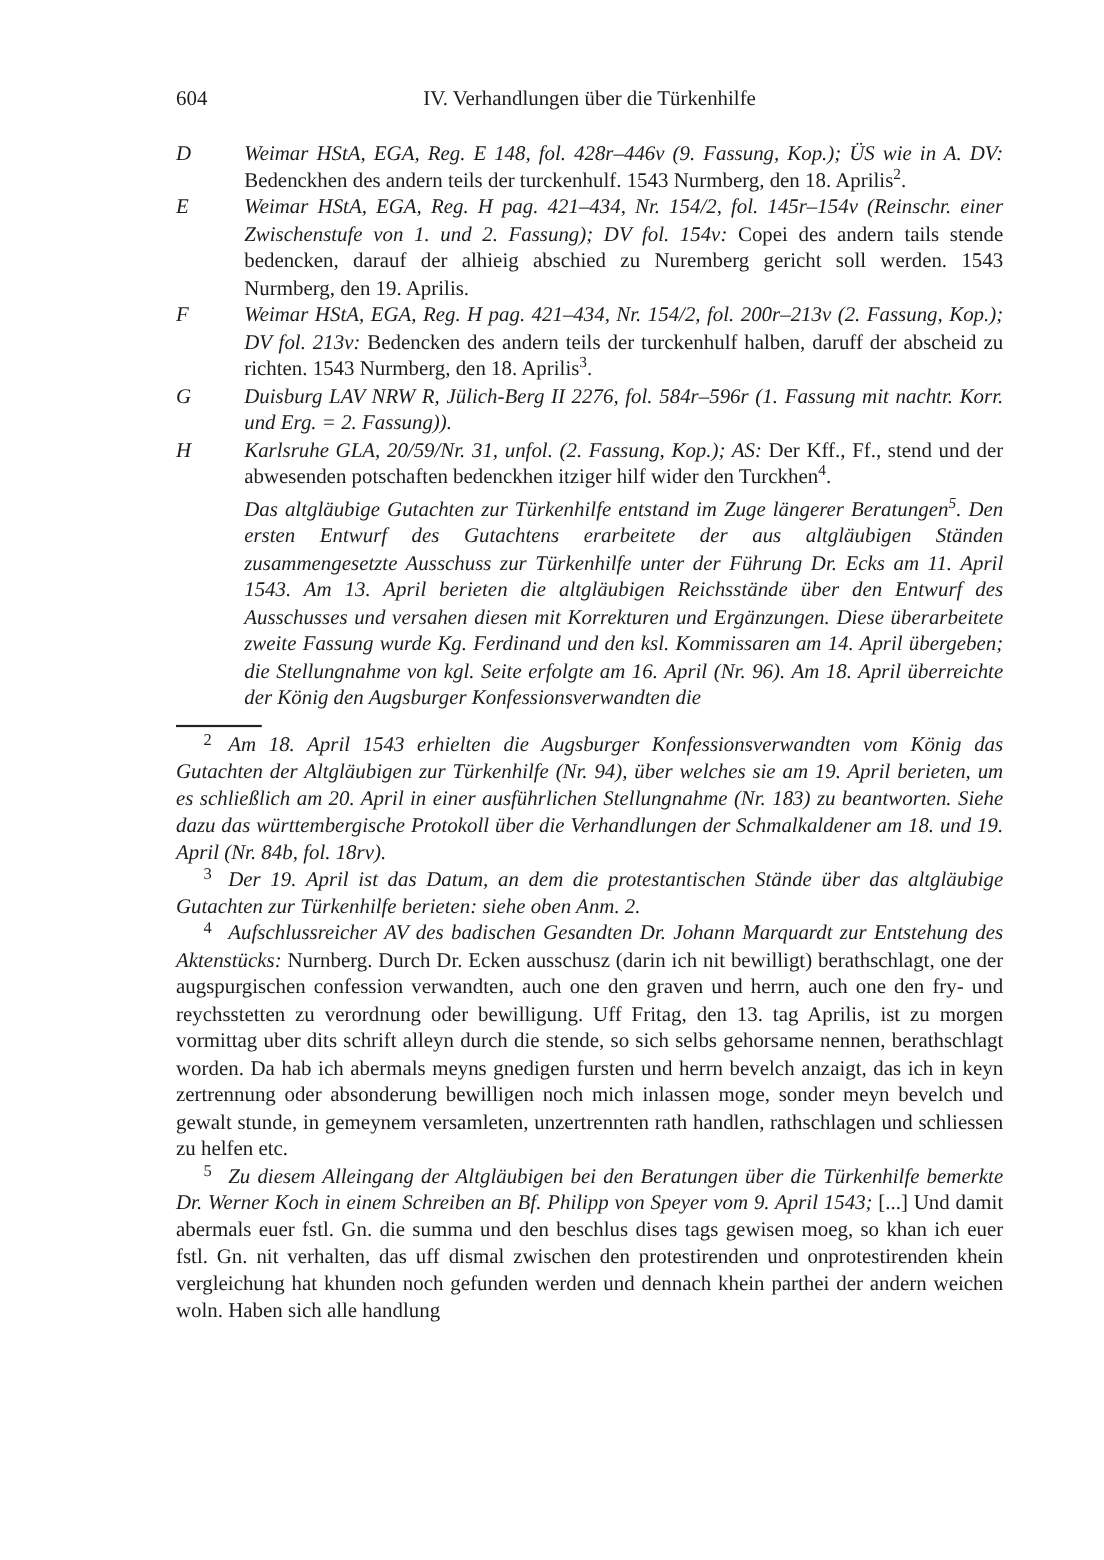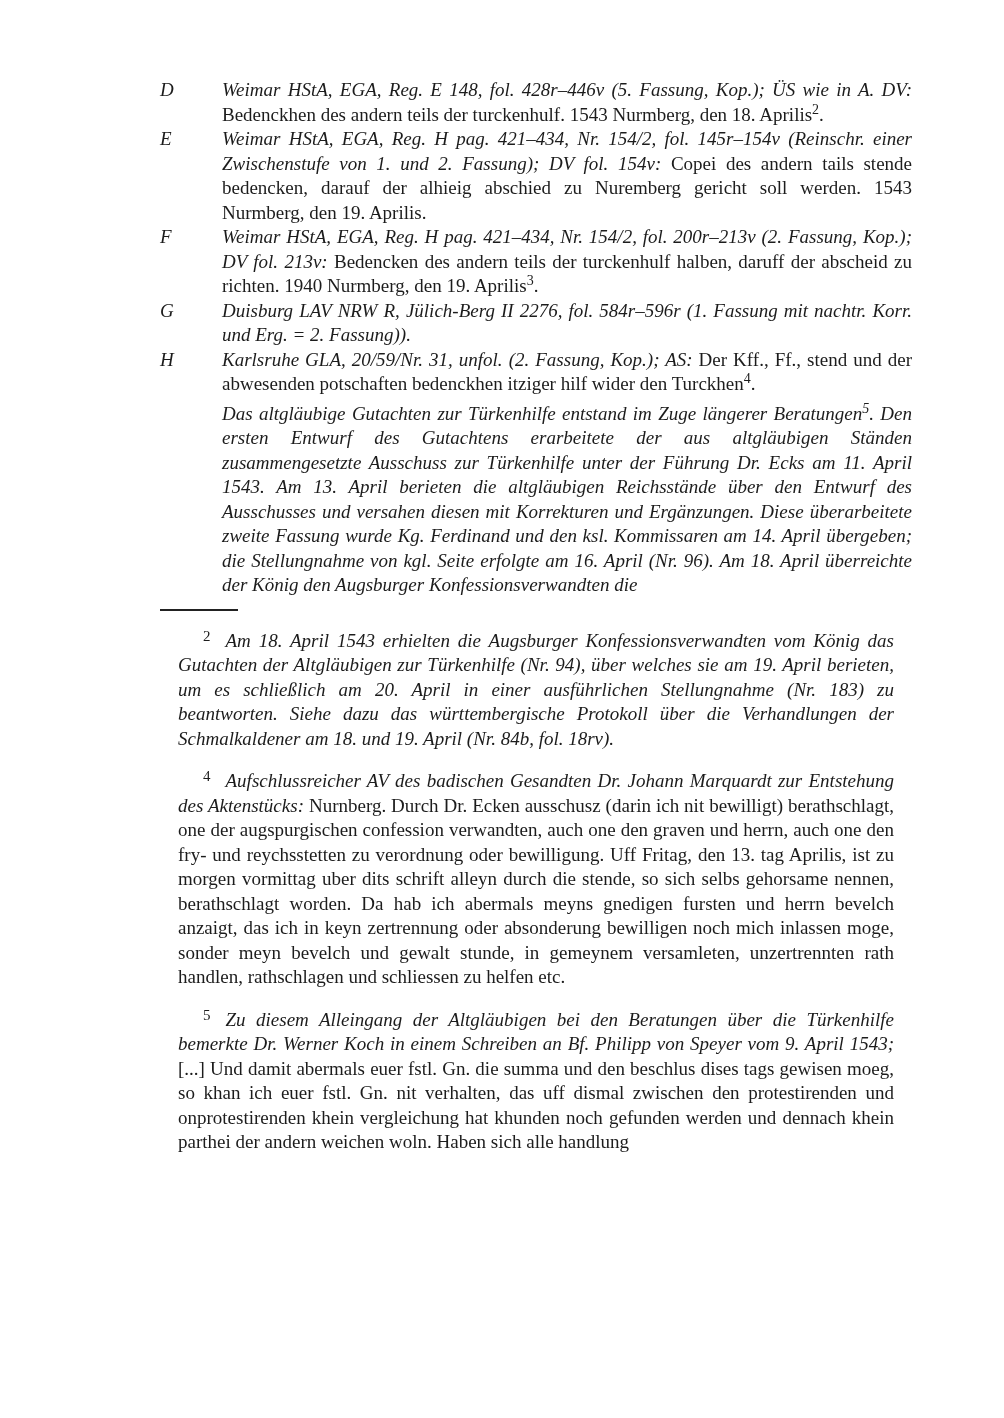--- a/index.html
+++ b/index.html
@@ -62,21 +62,21 @@
   .fn-sep {
     width: 78px;
     height: 0;
     border-top: 2px solid #222222;
     margin: 11px 0 5px 0;
   }
   .footnotes {
     width: 752px;
   }
   .footnote {
-    margin: 18px;
+    margin: 0;
     text-align: justify;
     text-indent: 25px;
   }
   .fn-num {
     font-size: 15px;
     vertical-align: 6px;
     line-height: 0;
     margin-right: 15px;
   }
   .it { font-style: italic; }
@@ -84,47 +84,52 @@
     font-size: 14px;
     vertical-align: 7px;
     line-height: 0;
   }
 </style>
 </head>
 <body>
 
 <div class="page">
 
+  <div class="running-header">
+    <span class="page-number">604</span>
+    <div class="running-title">IV. Verhandlungen über die Türkenhilfe</div>
+  </div>
 
   <div class="sigla" id="sigla-list">
       <div class="siglum">
         <span class="siglum-label">D</span>
-        <div class="siglum-text"><span class="it">Weimar HStA, EGA, Reg. E 148, fol. 428r–446v (5. Fassung, Kop.); ÜS wie in A. DV: </span><span>Bedenckhen des andern teils der turckenhulf. 1543 Nurmberg, den 18. Aprilis</span><span class="sup">2</span><span>.</span></div>
+        <div class="siglum-text"><span class="it">Weimar HStA, EGA, Reg. E 148, fol. 428r–446v (9. Fassung, Kop.); ÜS wie in A. DV: </span><span>Bedenckhen des andern teils der turckenhulf. 1543 Nurmberg, den 18. Aprilis</span><span class="sup">2</span><span>.</span></div>
       </div>
       <div class="siglum">
         <span class="siglum-label">E</span>
         <div class="siglum-text"><span class="it">Weimar HStA, EGA, Reg. H pag. 421–434, Nr. 154/2, fol. 145r–154v (Reinschr. einer Zwischenstufe von 1. und 2. Fassung); DV fol. 154v: </span><span>Copei des andern tails stende bedencken, darauf der alhieig abschied zu Nuremberg gericht soll werden. 1543 Nurmberg, den 19. Aprilis.</span></div>
       </div>
       <div class="siglum">
         <span class="siglum-label">F</span>
-        <div class="siglum-text"><span class="it">Weimar HStA, EGA, Reg. H pag. 421–434, Nr. 154/2, fol. 200r–213v (2. Fassung, Kop.); DV fol. 213v: </span><span>Bedencken des andern teils der turckenhulf halben, daruff der abscheid zu richten. 1940 Nurmberg, den 19. Aprilis</span><span class="sup">3</span><span>.</span></div>
+        <div class="siglum-text"><span class="it">Weimar HStA, EGA, Reg. H pag. 421–434, Nr. 154/2, fol. 200r–213v (2. Fassung, Kop.); DV fol. 213v: </span><span>Bedencken des andern teils der turckenhulf halben, daruff der abscheid zu richten. 1543 Nurmberg, den 18. Aprilis</span><span class="sup">3</span><span>.</span></div>
       </div>
       <div class="siglum">
         <span class="siglum-label">G</span>
         <div class="siglum-text"><span class="it">Duisburg LAV NRW R, Jülich-Berg II 2276, fol. 584r–596r (1. Fassung mit nachtr. Korr. und Erg. = 2. Fassung)).</span></div>
       </div>
       <div class="siglum">
         <span class="siglum-label">H</span>
         <div class="siglum-text"><span class="it">Karlsruhe GLA, 20/59/Nr. 31, unfol. (2. Fassung, Kop.); AS: </span><span>Der Kff., Ff., stend und der abwesenden potschaften bedenckhen itziger hilf wider den Turckhen</span><span class="sup">4</span><span>.</span></div>
       </div>
     </div>
 
   <p class="editorial-note" id="editorial-note"><span class="it">Das altgläubige Gutachten zur Türkenhilfe entstand im Zuge längerer Beratungen</span><span class="sup it">5</span><span class="it">. Den ersten Entwurf des Gutachtens erarbeitete der aus altgläubigen Ständen zusammengesetzte Ausschuss zur Türkenhilfe unter der Führung Dr. Ecks am 11. April 1543. Am 13. April berieten die altgläubigen Reichsstände über den Entwurf des Ausschusses und versahen diesen mit Korrekturen und Ergänzungen. Diese überarbeitete zweite Fassung wurde Kg. Ferdinand und den ksl. Kommissaren am 14. April übergeben; die Stellungnahme von kgl. Seite erfolgte am 16. April (Nr. 96). Am 18. April überreichte der König den Augsburger Konfessionsverwandten die</span></p>
 
   <div class="fn-sep"></div>
 
   <div class="footnotes" id="footnotes">
       <p class="footnote"><span class="fn-num">2</span><span class="it">Am 18. April 1543 erhielten die Augsburger Konfessionsverwandten vom König das Gutachten der Altgläubigen zur Türkenhilfe (Nr. 94), über welches sie am 19. April berieten, um es schließlich am 20. April in einer ausführlichen Stellungnahme (Nr. 183) zu beantworten. Siehe dazu das württembergische Protokoll über die Verhandlungen der Schmalkaldener am 18. und 19. April (Nr. 84b, fol. 18rv).</span></p>
+      <p class="footnote"><span class="fn-num">3</span><span class="it">Der 19. April ist das Datum, an dem die protestantischen Stände über das altgläubige Gutachten zur Türkenhilfe berieten: siehe oben Anm. 2.</span></p>
       <p class="footnote"><span class="fn-num">4</span><span class="it">Aufschlussreicher AV des badischen Gesandten Dr. Johann Marquardt zur Entstehung des Aktenstücks: </span><span>Nurnberg. Durch Dr. Ecken ausschusz (darin ich nit bewilligt) berathschlagt, one der augspurgischen confession verwandten, auch one den graven und herrn, auch one den fry- und reychsstetten zu verordnung oder bewilligung. Uff Fritag, den 13. tag Aprilis, ist zu morgen vormittag uber dits schrift alleyn durch die stende, so sich selbs gehorsame nennen, berathschlagt worden. Da hab ich abermals meyns gnedigen fursten und herrn bevelch anzaigt, das ich in keyn zertrennung oder absonderung bewilligen noch mich inlassen moge, sonder meyn bevelch und gewalt stunde, in gemeynem versamleten, unzertrennten rath handlen, rathschlagen und schliessen zu helfen etc.</span></p>
       <p class="footnote"><span class="fn-num">5</span><span class="it">Zu diesem Alleingang der Altgläubigen bei den Beratungen über die Türkenhilfe bemerkte Dr. Werner Koch in einem Schreiben an Bf. Philipp von Speyer vom 9. April 1543; </span><span>[...] Und damit abermals euer fstl. Gn. die summa und den beschlus dises tags gewisen moeg, so khan ich euer fstl. Gn. nit verhalten, das uff dismal zwischen den protestirenden und onprotestirenden khein vergleichung hat khunden noch gefunden werden und dennach khein parthei der andern weichen woln. Haben sich alle handlung</span></p>
     </div>
 
 </div>
 
 </body></html>

